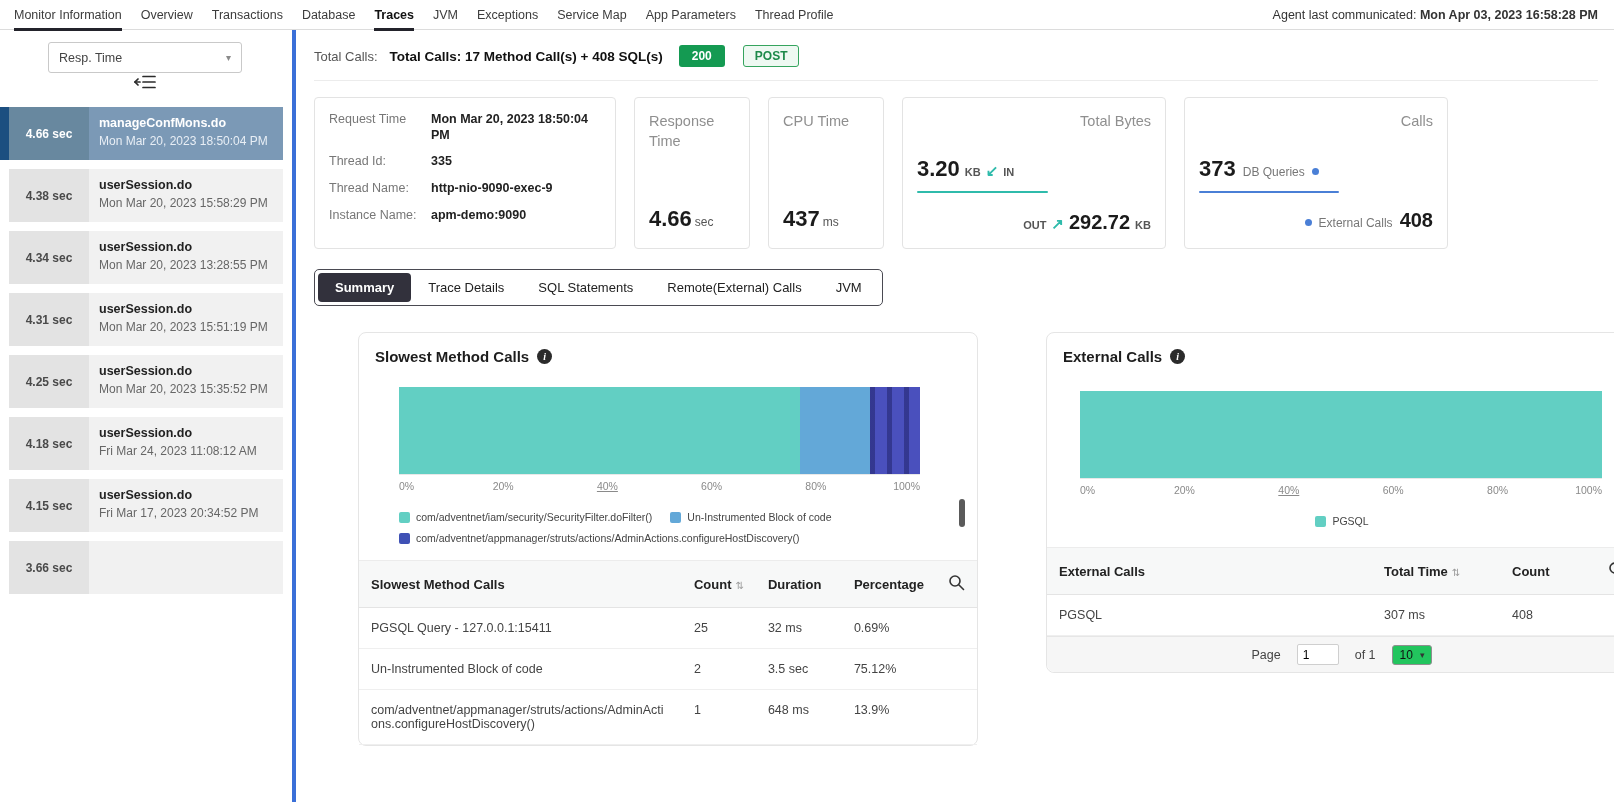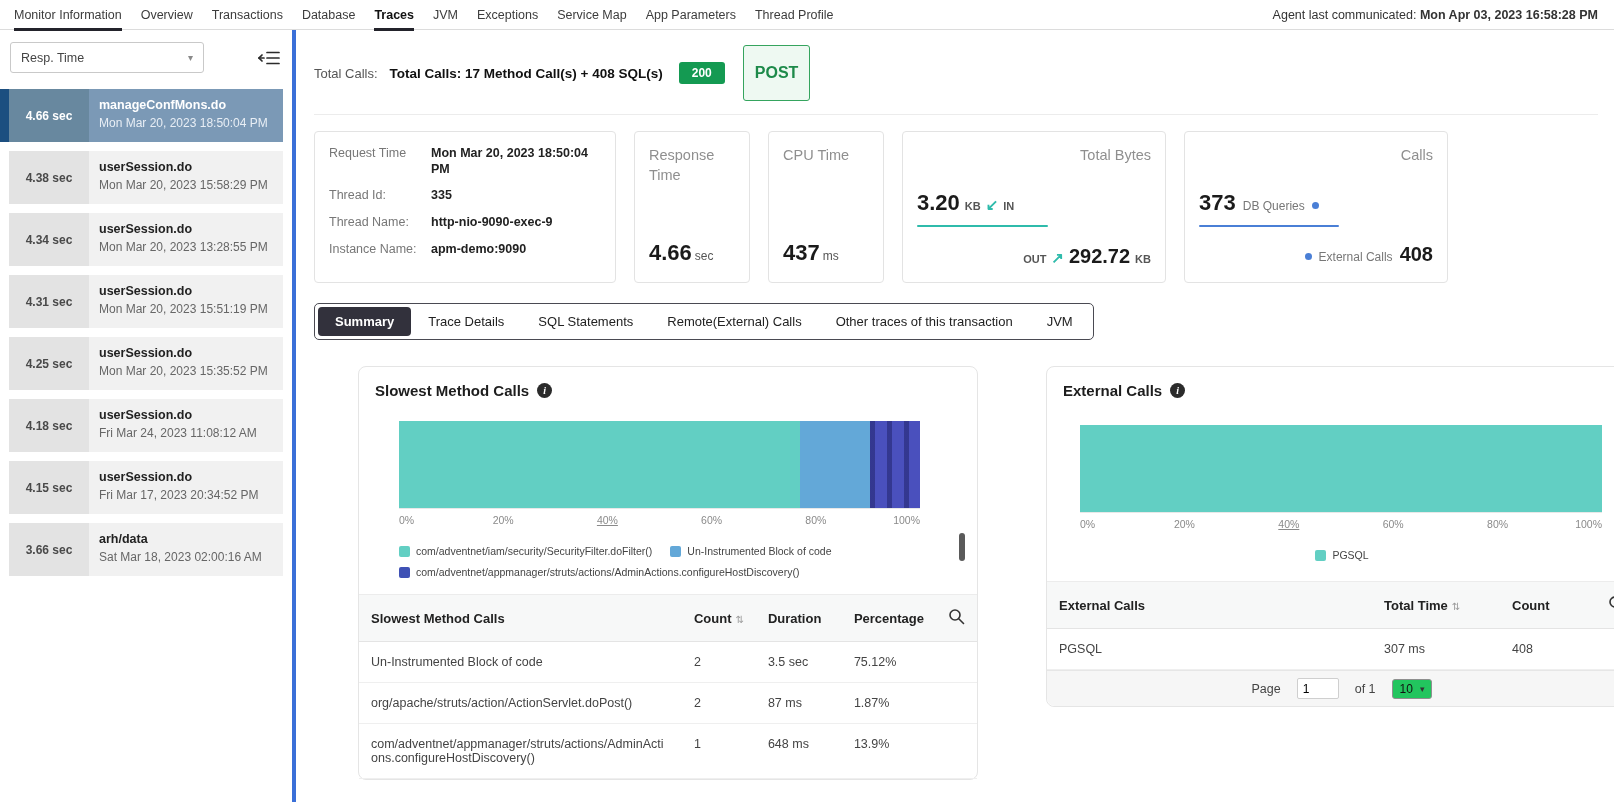--- a/index.html
+++ b/index.html
@@ -16,41 +16,41 @@
   .nav-item.underlined::after, .nav-item.active::after { content:""; position:absolute; left:0; right:0; bottom:-1px; height:3px; background:#23232b; }
   .nav-item.active { font-weight:bold; color:#111; }
   .agent { margin-left:auto; color:#333; white-space:nowrap; }
   .agent .agent-value { font-weight:bold; }
 
   
   .layout { display:flex; height:772px; }
 
   
   .sidebar { width:296px; flex:none; border-right:4px solid #3a6fd8; display:flex; flex-direction:column; background:#fff; }
-  .sidebar-top { display:flex; align-items:center; justify-content:space-between; padding:12px 12px 16px 10px; }
+  .sidebar-top { display:flex; align-items:center; justify-content:space-between; padding:12px 12px 16px 10px;flex-direction:column; }
   .sort-select { width:194px; height:31px; border:1px solid #c9c9c9; border-radius:3px; display:flex; align-items:center; justify-content:space-between; padding:0 10px; font-size:12.5px; color:#444; cursor:pointer; background:#fff; }
   .sort-select .chev { color:#8a8a8a; font-size:10px; }
   .collapse-btn { cursor:pointer; display:flex; align-items:center; }
   .trace-list { padding:0 9px; overflow:hidden; }
   .trace-item { display:flex; min-height:53px; margin-bottom:9px; background:#f1f1f1; cursor:pointer; }
   .trace-duration { width:80px; flex:none; background:#e3e3e3; display:flex; align-items:center; justify-content:center; font-size:12px; font-weight:bold; color:#4a4a4a; }
   .trace-info { padding:9px 10px 8px; min-width:0; }
   .trace-name { font-weight:bold; font-size:12.5px; color:#222; margin-bottom:4px; white-space:nowrap; }
   .trace-time { font-size:12px; color:#666; white-space:nowrap; }
   .trace-item.selected { background:#7b99b6; border-left:9px solid #1c4f80; margin-left:-9px; }
   .trace-item.selected .trace-duration { background:#68889f; color:#fff; }
   .trace-item.selected .trace-name { color:#fff; }
   .trace-item.selected .trace-time { color:#e8eef5; }
 
   
   main { flex:1; padding:0 16px 0 18px; overflow:hidden; }
   .calls-header { display:flex; align-items:center; gap:12px; padding:15px 0 13px; border-bottom:1px solid #ececec; font-size:13px; color:#555; }
   .calls-header .total-calls-value { font-weight:bold; color:#111; font-size:13.5px; }
   .badge-200 { background:#149a52; color:#fff; font-size:12px; font-weight:bold; padding:4px 13px; border-radius:3px; margin-left:4px; }
-  .badge-post { border:1px solid #35a45e; color:#1d8a4a; background:#eef9f2; font-size:16px; font-weight:bold; padding:18px 11px; border-radius:3px; margin-left:6px; }
+  .badge-post { border:1px solid #35a45e; color:#1d8a4a; background:#eef9f2; font-size:12px; font-weight:bold; padding:3px 11px; border-radius:3px; margin-left:6px; }
 
   
   .cards { display:flex; gap:18px; margin-top:16px; }
   .card { border:1px solid #e3e3e3; border-radius:4px; height:152px; padding:14px; position:relative; background:#fff; }
   .card.request { width:302px; font-size:12.5px; }
   .req-row { display:flex; margin-bottom:11px; }
   .req-label { width:102px; flex:none; color:#777; line-height:1.25; }
   .req-value { font-weight:bold; color:#222; line-height:1.25; }
   .card.metric { width:116px; }
   .metric-title { color:#8f8f8f; font-size:14.5px; line-height:1.35; }
@@ -205,24 +205,20 @@
       </div>
       <div class="trace-item">
         <div class="trace-duration">4.15 sec</div>
         <div class="trace-info">
           <div class="trace-name">userSession.do</div>
           <div class="trace-time">Fri Mar 17, 2023 20:34:52 PM</div>
         </div>
       </div>
       <div class="trace-item">
         <div class="trace-duration">3.66 sec</div>
-        <div class="trace-info">
-          <div class="trace-name">arh/data</div>
-          <div class="trace-time">Sat Mar 18, 2023 02:00:16 AM</div>
-        </div>
       </div>
     </div>
   </aside>
 
   <main>
 
     <div class="calls-header">
       <span>Total Calls:</span>
       <span class="total-calls-value">Total Calls: 17 Method Call(s) + 408 SQL(s)</span>
       <span class="badge-200">200</span>
@@ -293,21 +289,20 @@
         </div>
       </div>
 
     </div>
 
     <div class="tabs">
       <div class="tab active">Summary</div>
       <div class="tab">Trace Details</div>
       <div class="tab">SQL Statements</div>
       <div class="tab">Remote(External) Calls</div>
-      <div class="tab">Other traces of this transaction</div>
       <div class="tab">JVM</div>
     </div>
 
     <div class="panels">
 
       <section class="panel left">
         <div class="panel-header">
           <span>Slowest Method Calls</span>
           <span class="info-icon">i</span>
         </div>
@@ -353,31 +348,31 @@
                   <svg width="17" height="17" viewBox="0 0 17 17" fill="none" stroke="#333" stroke-width="1.6" stroke-linecap="round">
                     <circle cx="7" cy="7" r="5"></circle>
                     <line x1="11" y1="11" x2="15.5" y2="15.5"></line>
                   </svg>
                 </span>
               </th>
             </tr>
           </thead>
           <tbody>
             <tr>
+              <td>PGSQL Query - 127.0.0.1:15411</td>
+              <td>25</td>
+              <td>32 ms</td>
+              <td>0.69%</td>
+              <td></td>
+            </tr>
+            <tr>
               <td>Un-Instrumented Block of code</td>
               <td>2</td>
               <td>3.5 sec</td>
               <td>75.12%</td>
-              <td></td>
-            </tr>
-            <tr>
-              <td>org/apache/struts/action/ActionServlet.doPost()</td>
-              <td>2</td>
-              <td>87 ms</td>
-              <td>1.87%</td>
               <td></td>
             </tr>
             <tr>
               <td>com/adventnet/appmanager/struts/actions/AdminActions.configureHostDiscovery()</td>
               <td>1</td>
               <td>648 ms</td>
               <td>13.9%</td>
               <td></td>
             </tr>
           </tbody>

